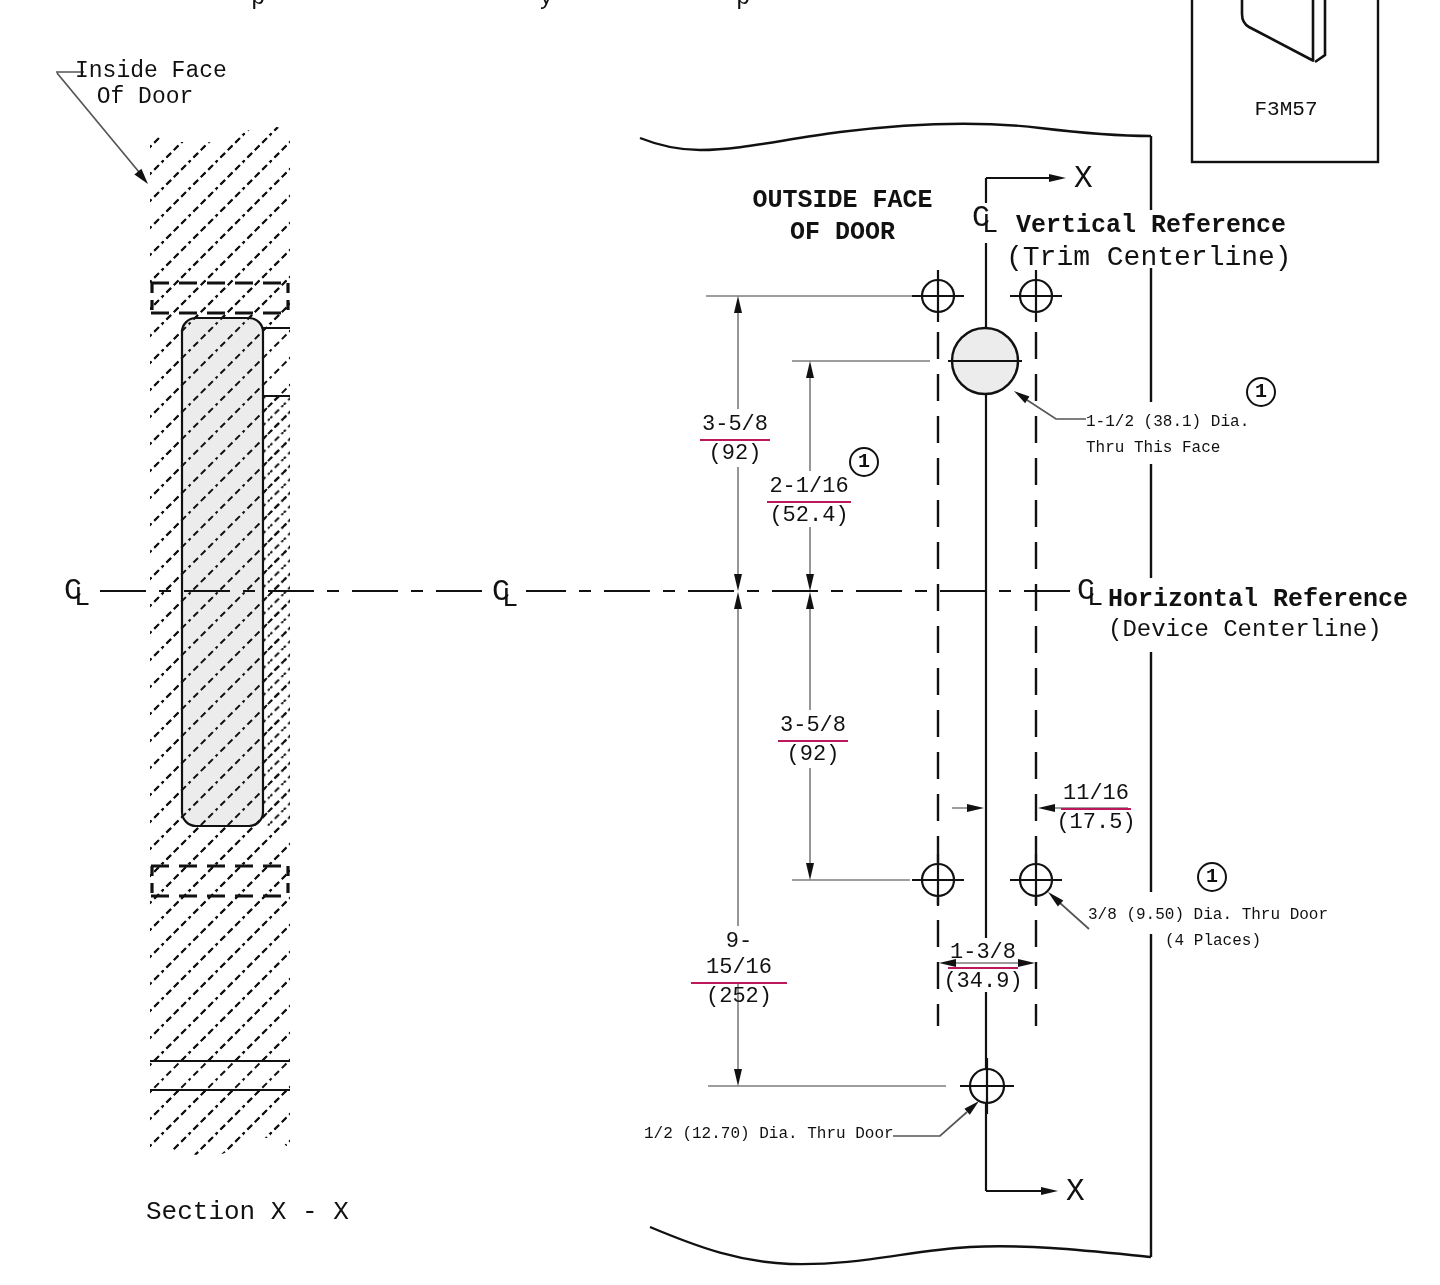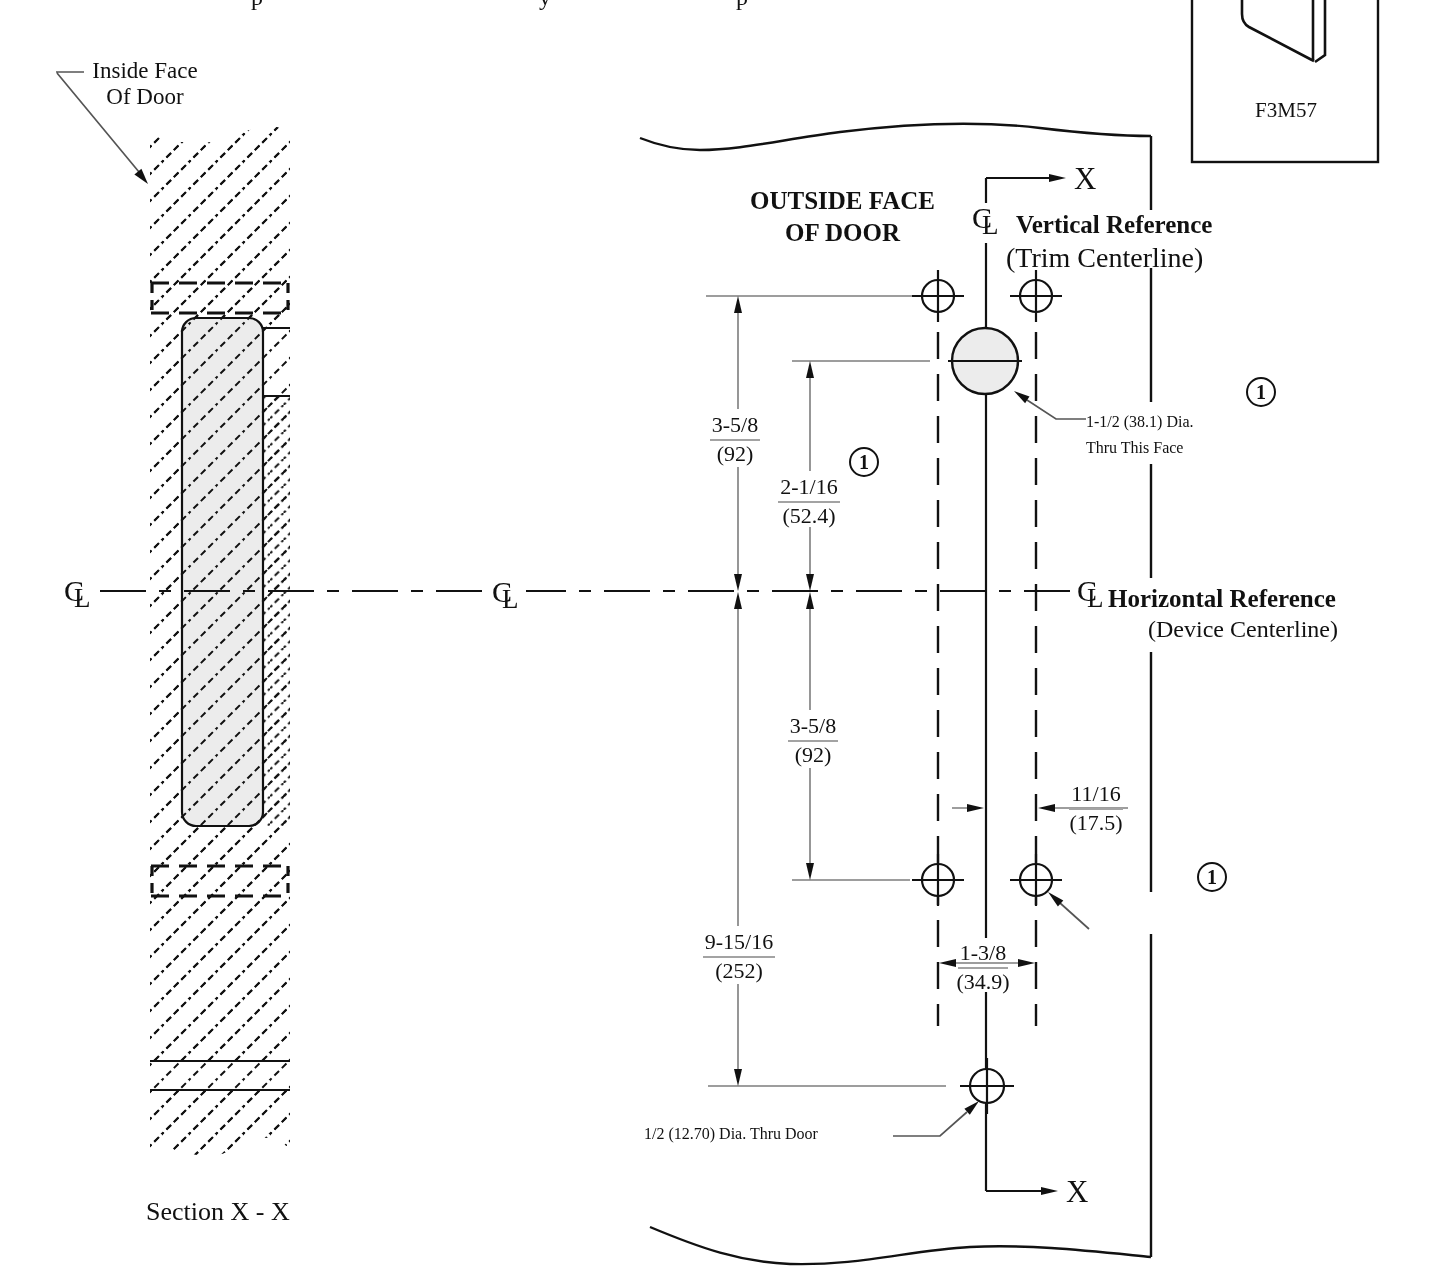--- a/index.html
+++ b/index.html
@@ -1,26 +1,26 @@
 <!DOCTYPE html>
 <html><head>
 <meta charset="utf-8">
 <style>
   html,body{margin:0;padding:0;background:#fff;}
   #stage{
     position:relative;width:1440px;height:1285px;background:#fff;overflow:hidden;
-    font-family:Liberation Serif, serif;color:#111;
+    font-family:Liberation Mono, monospace;color:#111;
   }
   #lines{position:absolute;left:0;top:0;width:1440px;height:1285px;}
   .lbl{position:absolute;white-space:nowrap;}
   .center{text-align:center;}
   .b{font-weight:bold;}
   
   .dim{position:absolute;width:96px;text-align:center;font-size:22px;line-height:26px;}
-  .dim .imp{display:inline-block;border-bottom:2px solid #a3a3a3;padding:0 2px 1px 2px;}
+  .dim .imp{display:inline-block;border-bottom:2px solid #be185d;padding:0 2px 1px 2px;}
   .dim .met{display:block;}
   
   .cl{position:absolute;width:34px;height:40px;background:#fff;}
   .cl .c{position:absolute;left:0;top:0;font-size:30px;line-height:30px;}
   .cl .l{position:absolute;left:10px;top:9px;font-size:27px;line-height:27px;}
   
   .callout{
     position:absolute;width:26px;height:26px;border:2.2px solid #111;border-radius:50%;
     text-align:center;font-size:20px;line-height:26px;font-weight:bold;background:#fff;
   }
@@ -218,20 +218,24 @@
   </div>
   <div class="dim" style="left:935px;top:940px;">
     <span class="imp">1-3/8</span>
     <span class="met">(34.9)</span>
   </div>
 
   <div class="note" style="left:1086px;top:409px;">
     <div>1-1/2 (38.1) Dia.</div>
     <div>Thru This Face</div>
   </div>
+  <div class="note" style="left:1088px;top:902px;width:250px;">
+    <div>3/8 (9.50) Dia. Thru Door</div>
+    <div class="center">(4 Places)</div>
+  </div>
   <div class="note" style="left:644px;top:1121px;">1/2 (12.70) Dia. Thru Door</div>
 
   <div class="callout" style="left:849px;top:447px;">1</div>
   <div class="callout" style="left:1246px;top:377px;">1</div>
   <div class="callout" style="left:1197px;top:862px;">1</div>
 
   <div class="lbl center" style="left:1235px;top:98px;width:102px;font-size:21px;">F3M57</div>
 
 </div>
 

